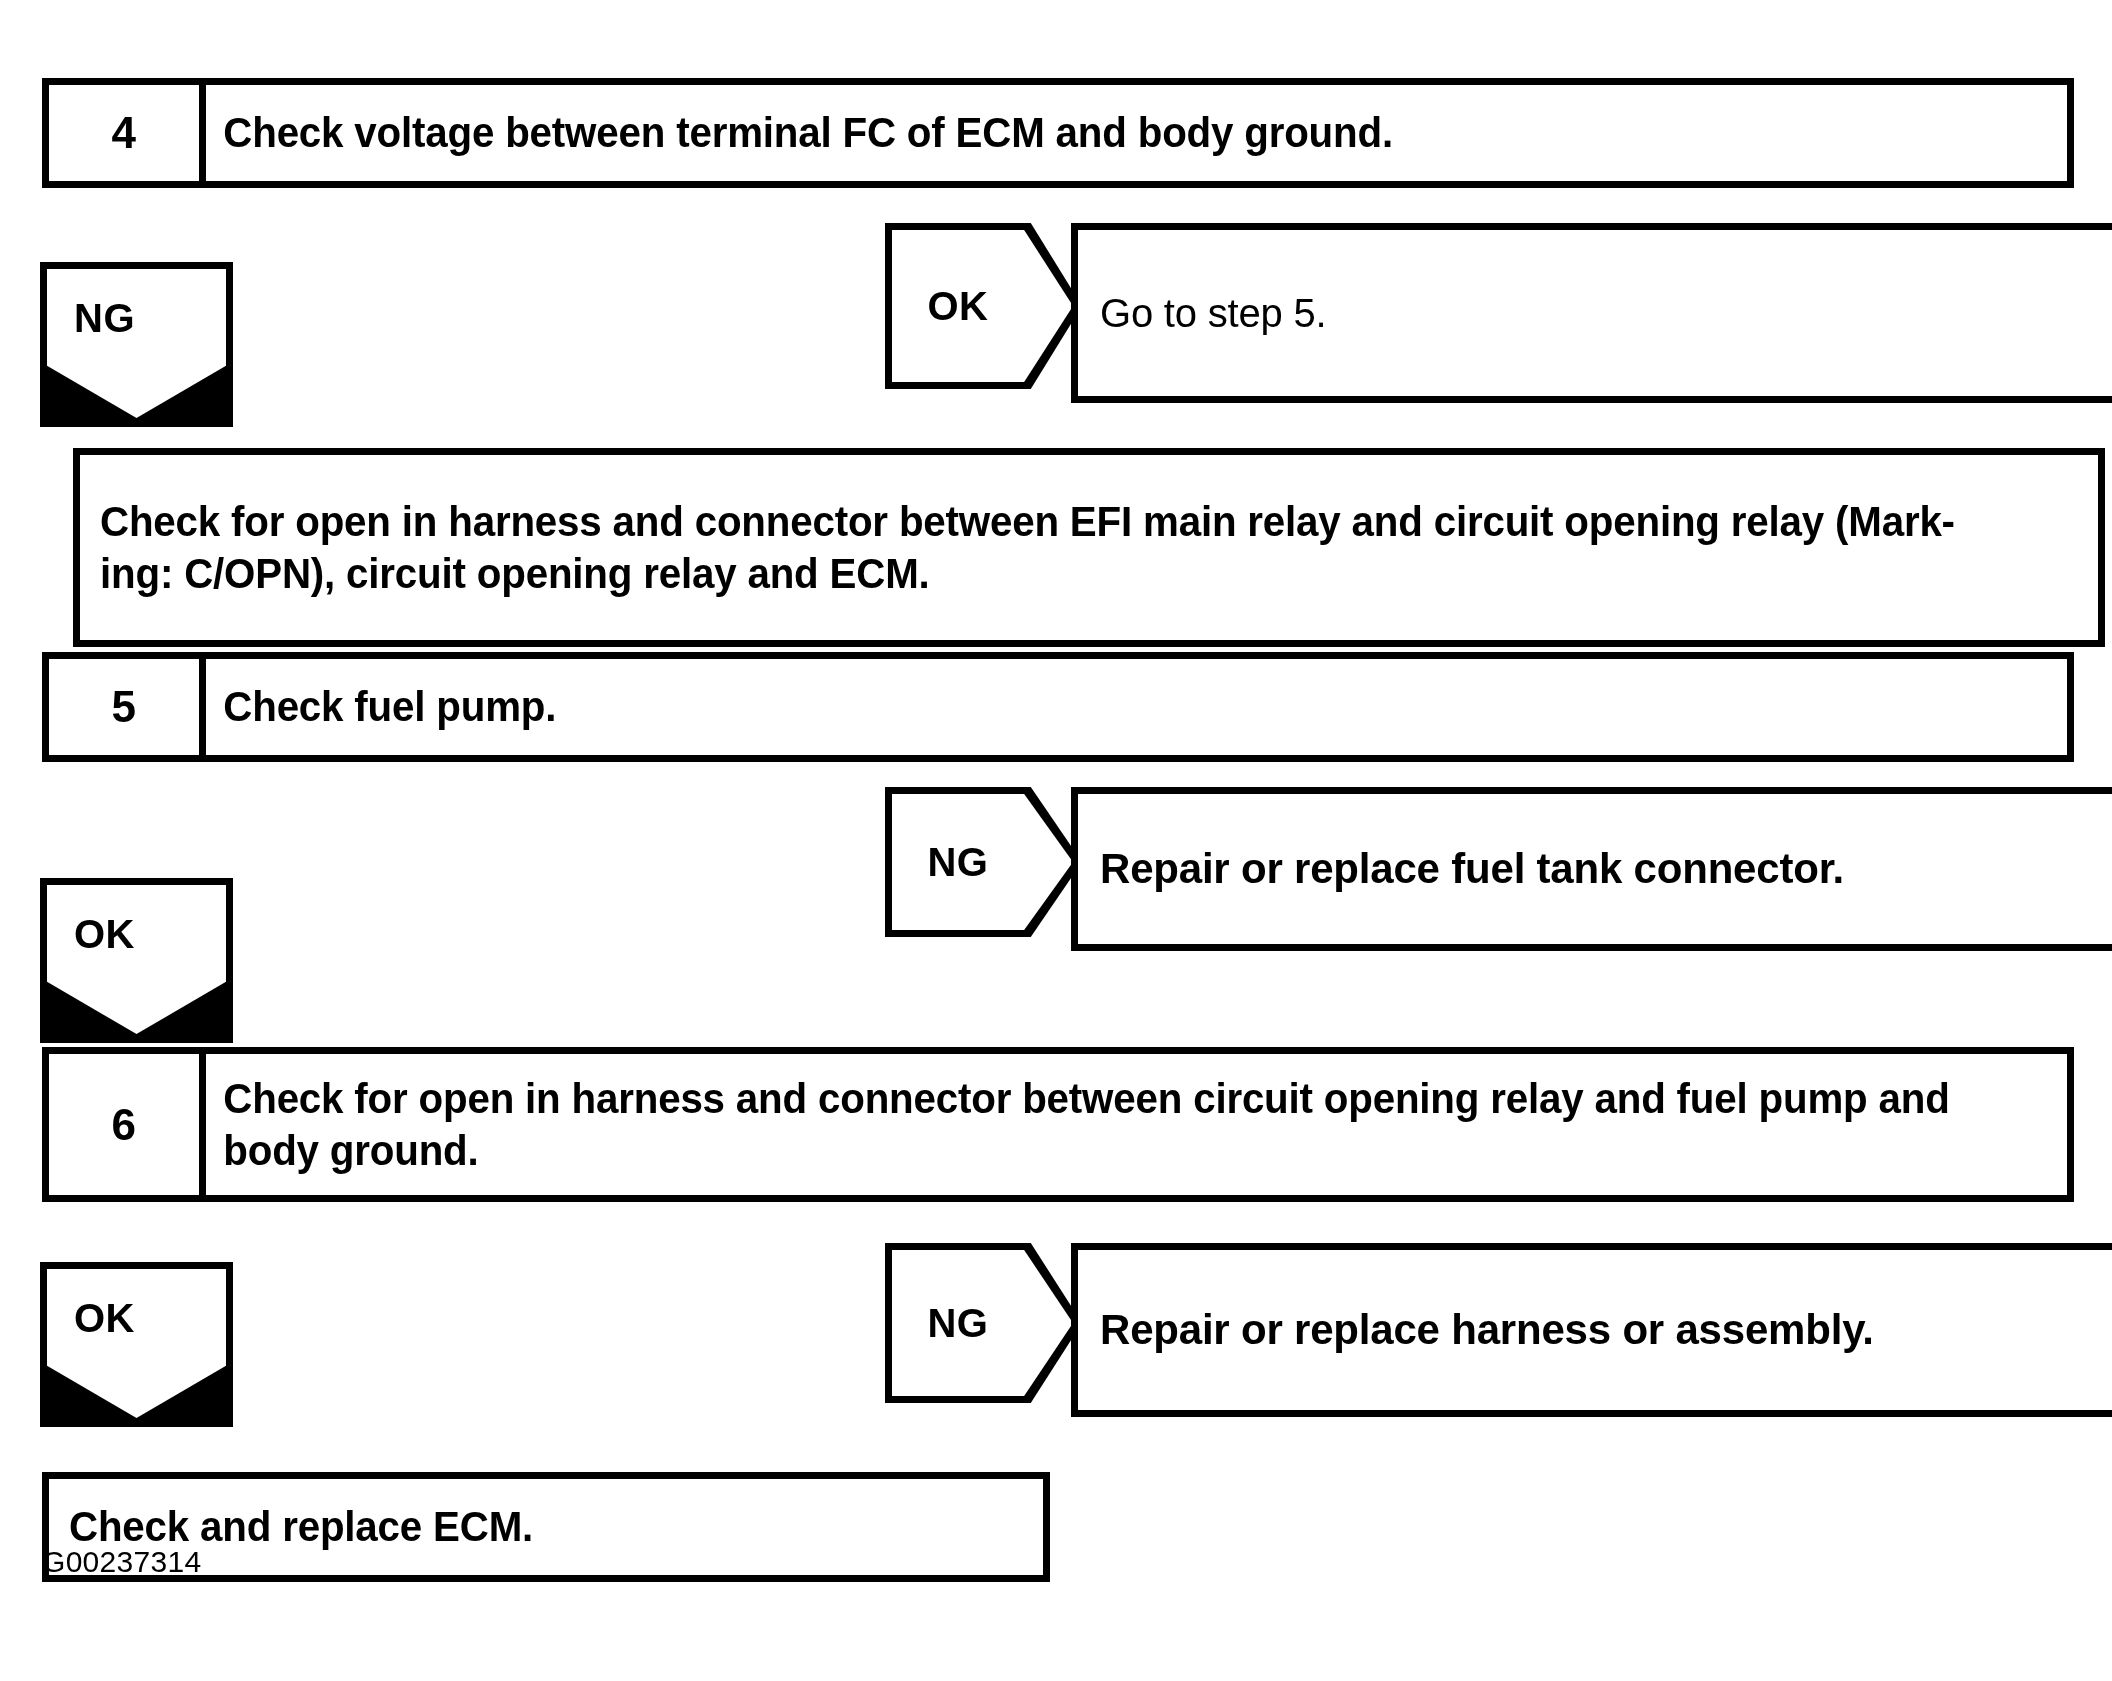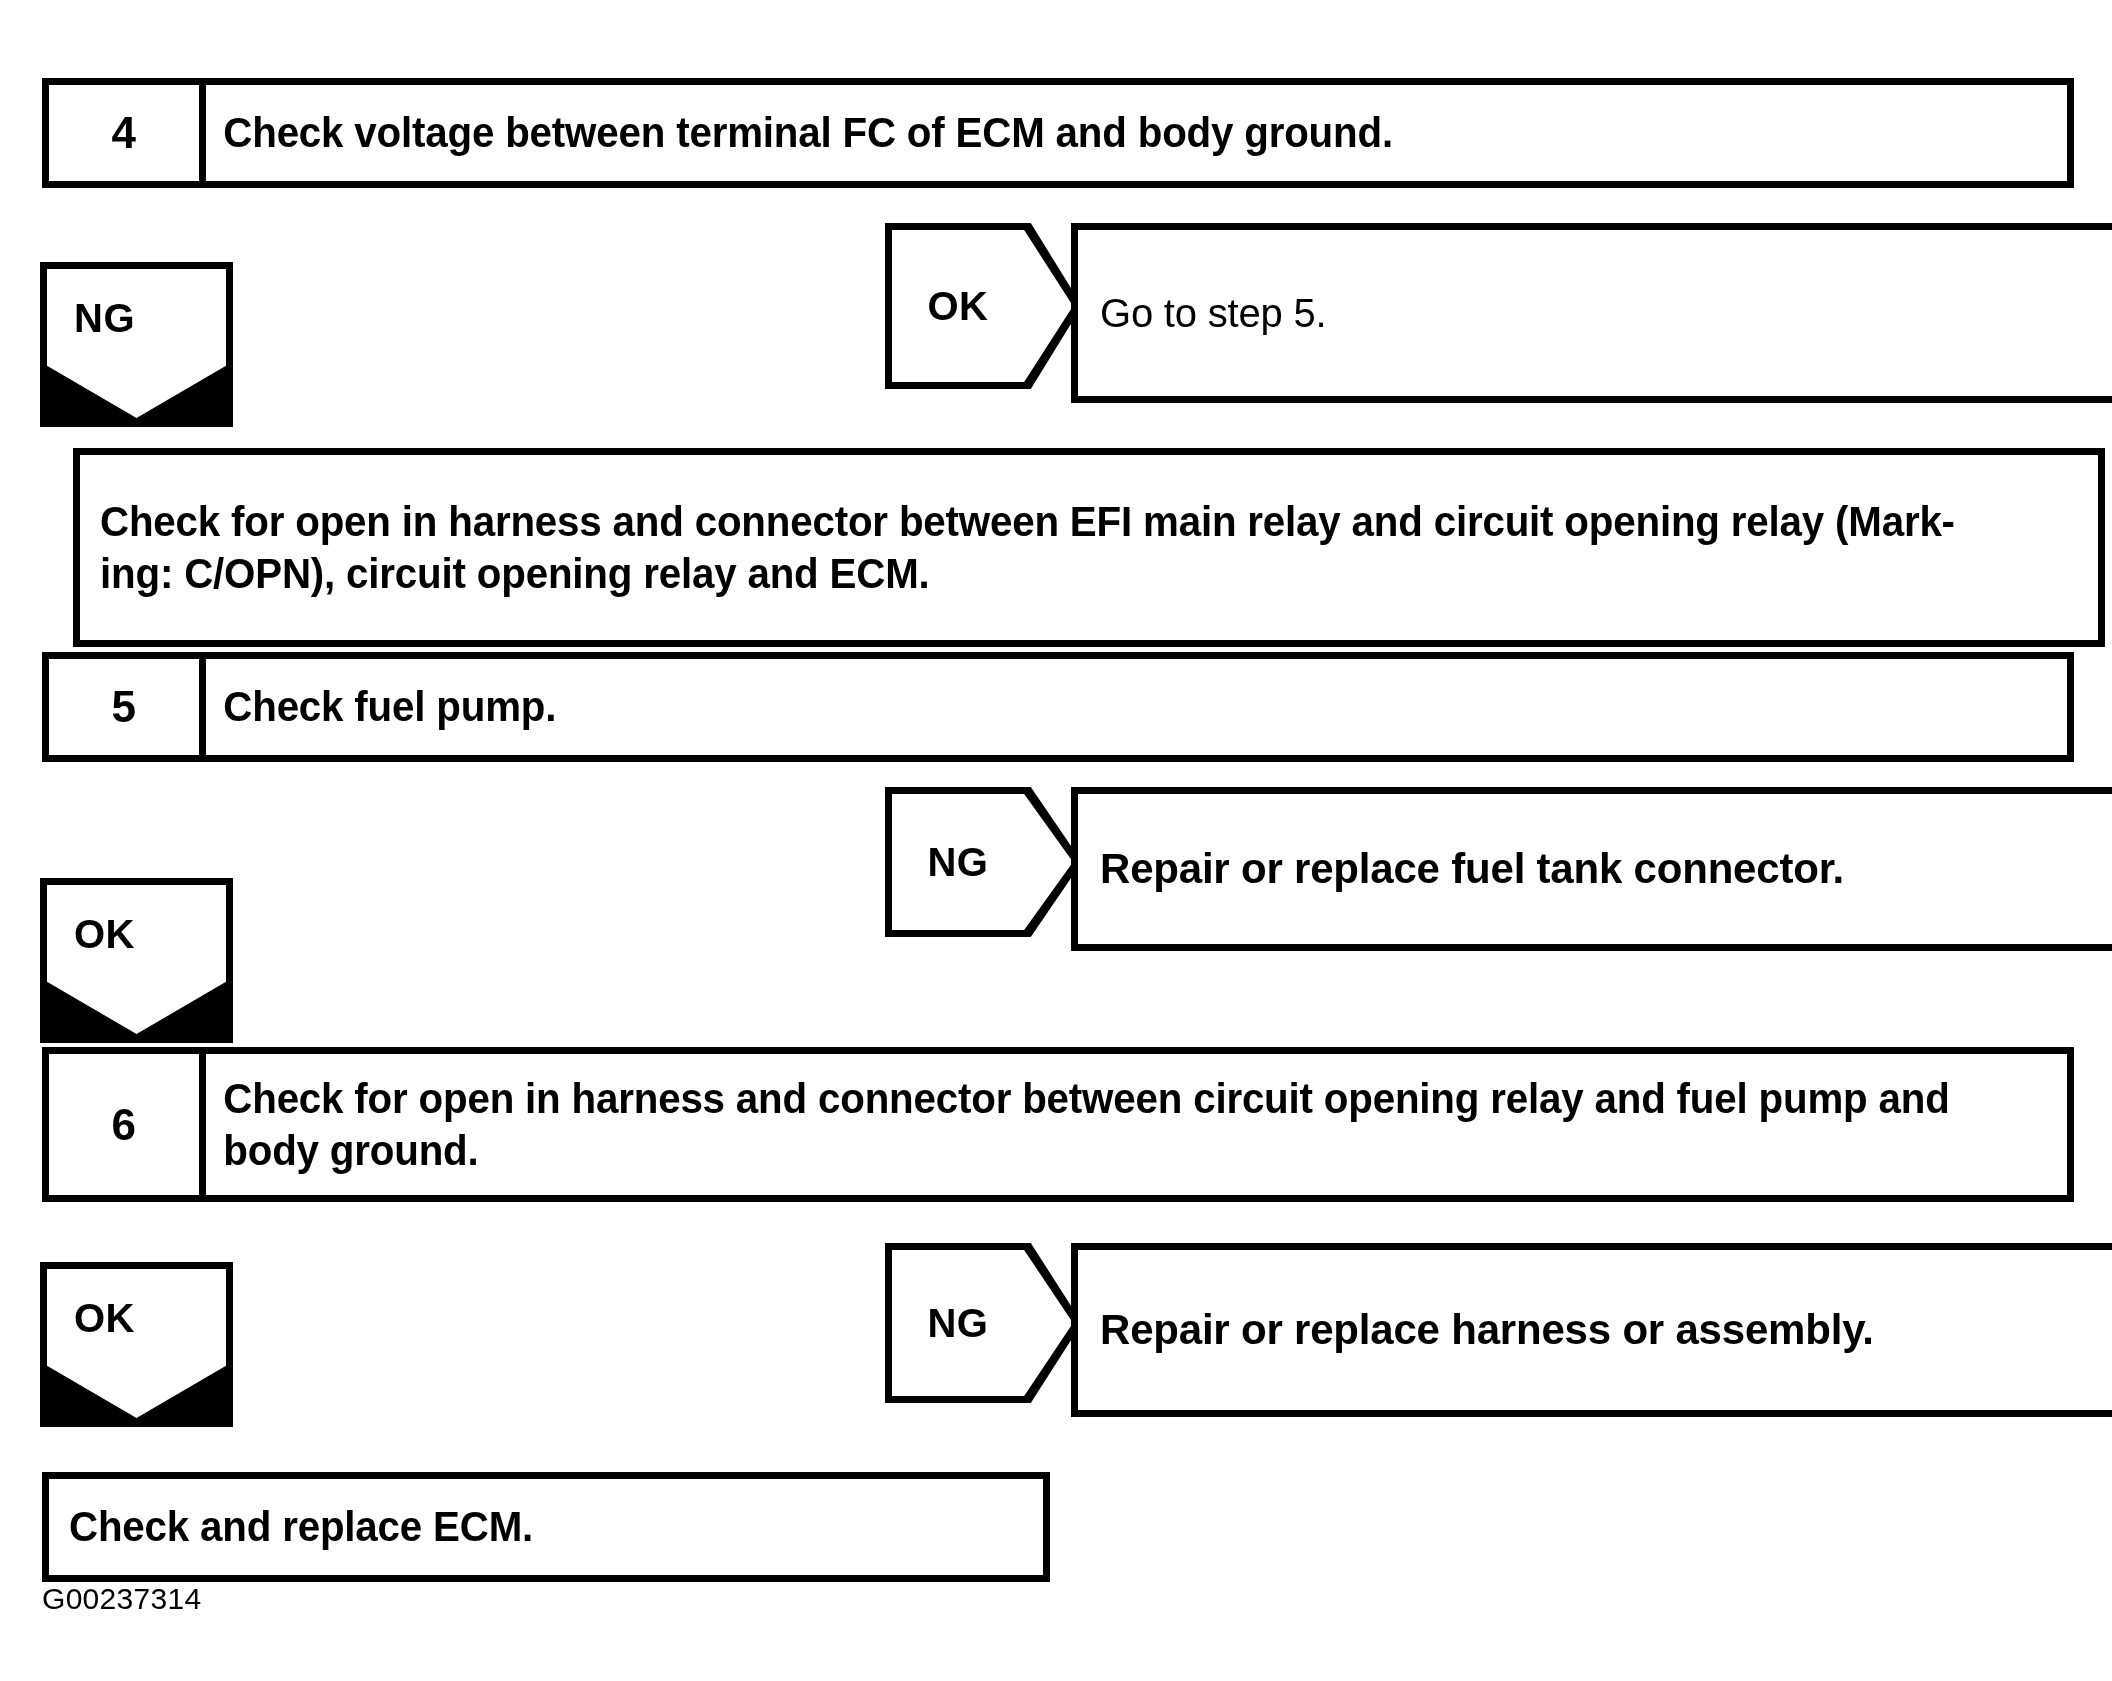--- a/index.html
+++ b/index.html
@@ -229,15 +229,15 @@
   <div class="result-box bold" style="left:1071px; top:1243px; width:1003px; height:160px;">
     <span>Repair or replace harness or assembly.</span>
   </div>
 
   <div class="abs plain-box" style="left:42px; top:1452px; width:1008px; height:110px;margin-top:20px;">
     <div class="inner">
       <div>Check and replace ECM.</div>
     </div>
   </div>
 
-  <div class="caption" style="left:42px; top:1582px;">G00237314</div>
+  <div class="caption" style="left:42px; top:1545px;">G00237314</div>
 
 </div>
 
 </body></html>

